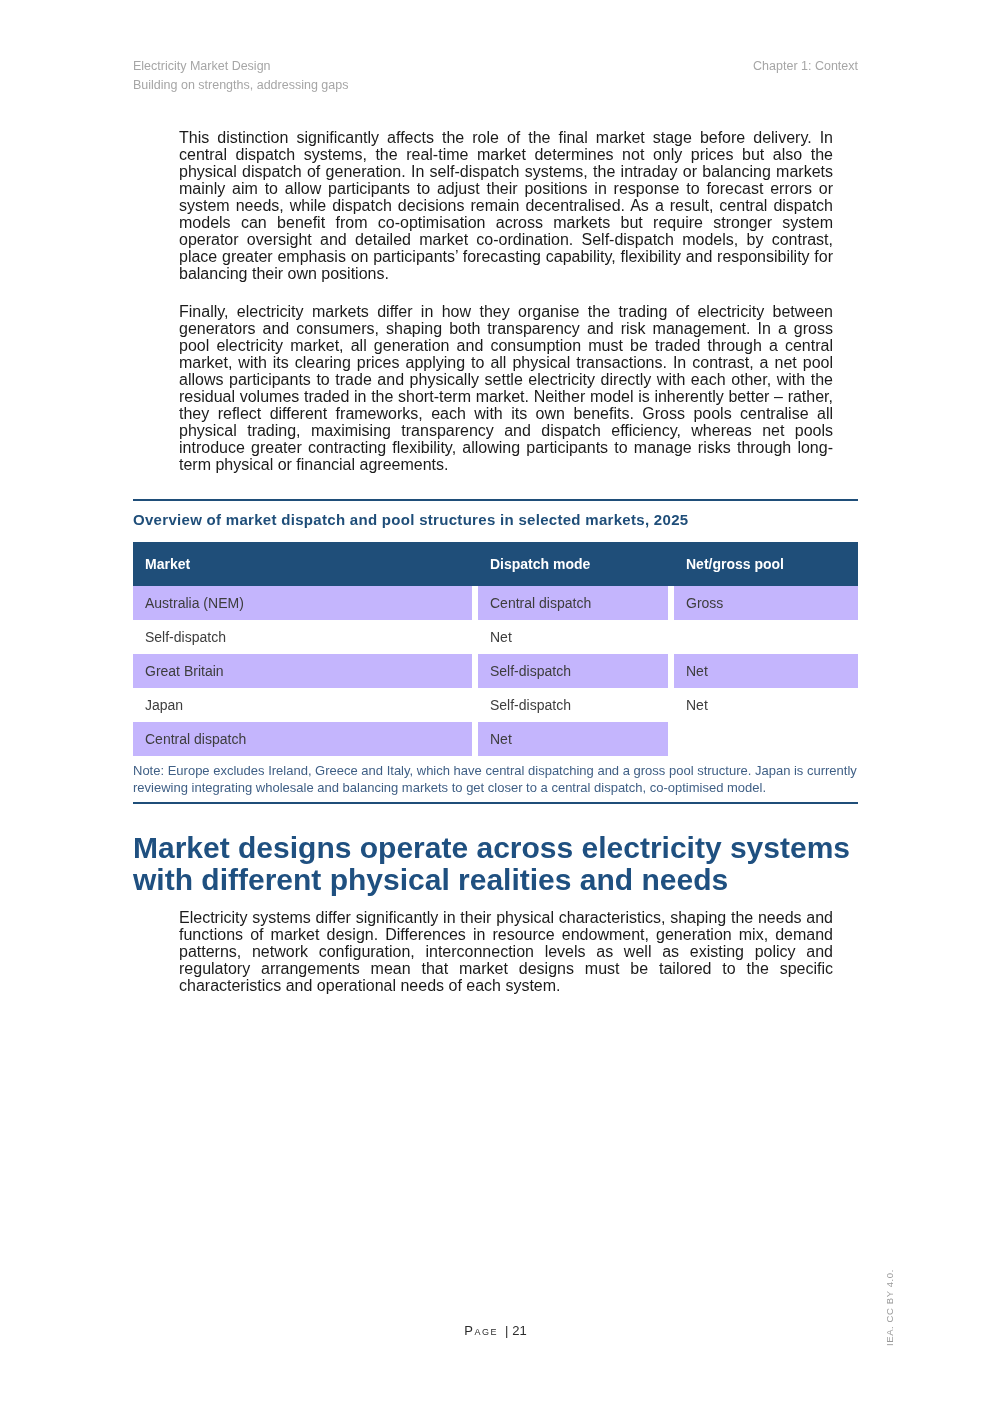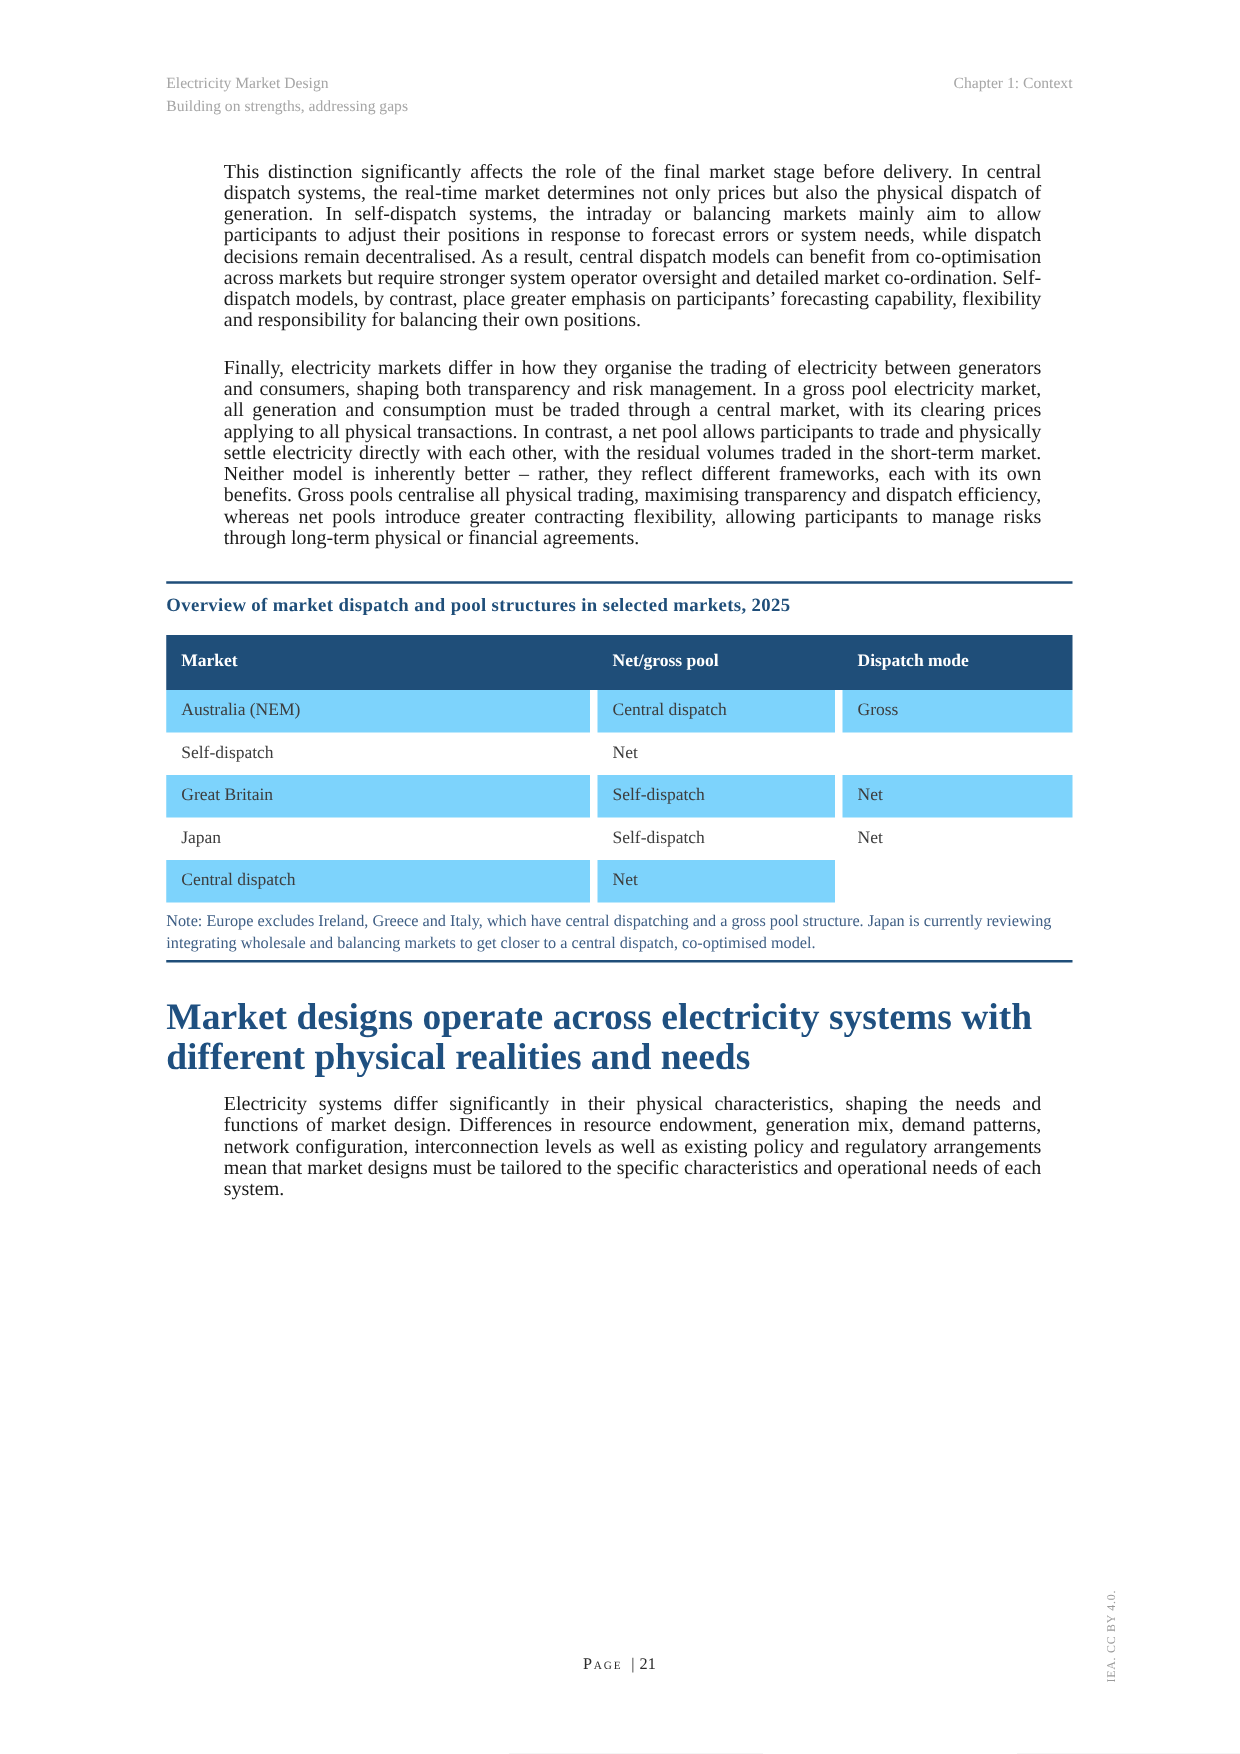--- a/index.html
+++ b/index.html
@@ -3,21 +3,21 @@
 <meta charset="utf-8">
 <style>
   * { margin: 0; padding: 0; box-sizing: border-box; }
   html, body { background: #e8e8e8; }
   .page {
     position: relative;
     width: 992px;
     height: 1403px;
     background: #ffffff;
     margin: 0 auto;
-    font-family: Liberation Serif, serif;
+    font-family: Liberation Sans, sans-serif;
     overflow: hidden;
   }
   
   .running-header {
     position: absolute;
     top: 57px; left: 133px; right: 134px;
     display: flex;
     justify-content: space-between;
     align-items: flex-start;
     font-size: 12.5px;
@@ -69,21 +69,21 @@
     padding: 0 12px;
     font-size: 14px;
     color: #3d3d3d;
     background: transparent;
   }
   .t-row.head .t-cell {
     height: 44px;
     color: #ffffff;
     font-weight: bold;
   }
-  .t-row.shade .t-cell { background: #7dd3fc; }
+  .t-row.shade .t-cell { background: #c4b5fd; }
   .tbl-note {
     margin-top: 6px;
     font-size: 13px;
     line-height: 17px;
     color: #3f5f85;
   }
   
   .section-heading {
     margin: 28px 0 13px 0;
     font-size: 30px;
@@ -139,22 +139,22 @@
     <p class="body-par par-gap">This distinction significantly affects the role of the final market stage before delivery. In central dispatch systems, the real-time market determines not only prices but also the physical dispatch of generation. In self-dispatch systems, the intraday or balancing markets mainly aim to allow participants to adjust their positions in response to forecast errors or system needs, while dispatch decisions remain decentralised. As a result, central dispatch models can benefit from co-optimisation across markets but require stronger system operator oversight and detailed market co-ordination. Self-dispatch models, by contrast, place greater emphasis on participants’ forecasting capability, flexibility and responsibility for balancing their own positions.</p>
 
     <p class="body-par">Finally, electricity markets differ in how they organise the trading of electricity between generators and consumers, shaping both transparency and risk management. In a gross pool electricity market, all generation and consumption must be traded through a central market, with its clearing prices applying to all physical transactions. In contrast, a net pool allows participants to trade and physically settle electricity directly with each other, with the residual volumes traded in the short-term market. Neither model is inherently better – rather, they reflect different frameworks, each with its own benefits. Gross pools centralise all physical trading, maximising transparency and dispatch efficiency, whereas net pools introduce greater contracting flexibility, allowing participants to manage risks through long-term physical or financial agreements.</p>
 
     <section class="figure-block">
       <div class="figure-title">Overview of market dispatch and pool structures in selected markets, 2025</div>
 
       <div class="tbl">
         <div class="t-row head">
           <div class="t-cell">Market</div>
+          <div class="t-cell">Dispatch mode</div>
           <div class="t-cell">Net/gross pool</div>
-          <div class="t-cell">Dispatch mode</div>
         </div>
 
         <div class="t-row shade">
           <div class="t-cell">Australia (NEM)</div>
           <div class="t-cell">Central dispatch</div>
           <div class="t-cell">Gross</div>
         </div>
 
         <div class="t-row">
           <div class="t-cell">Self-dispatch</div>

